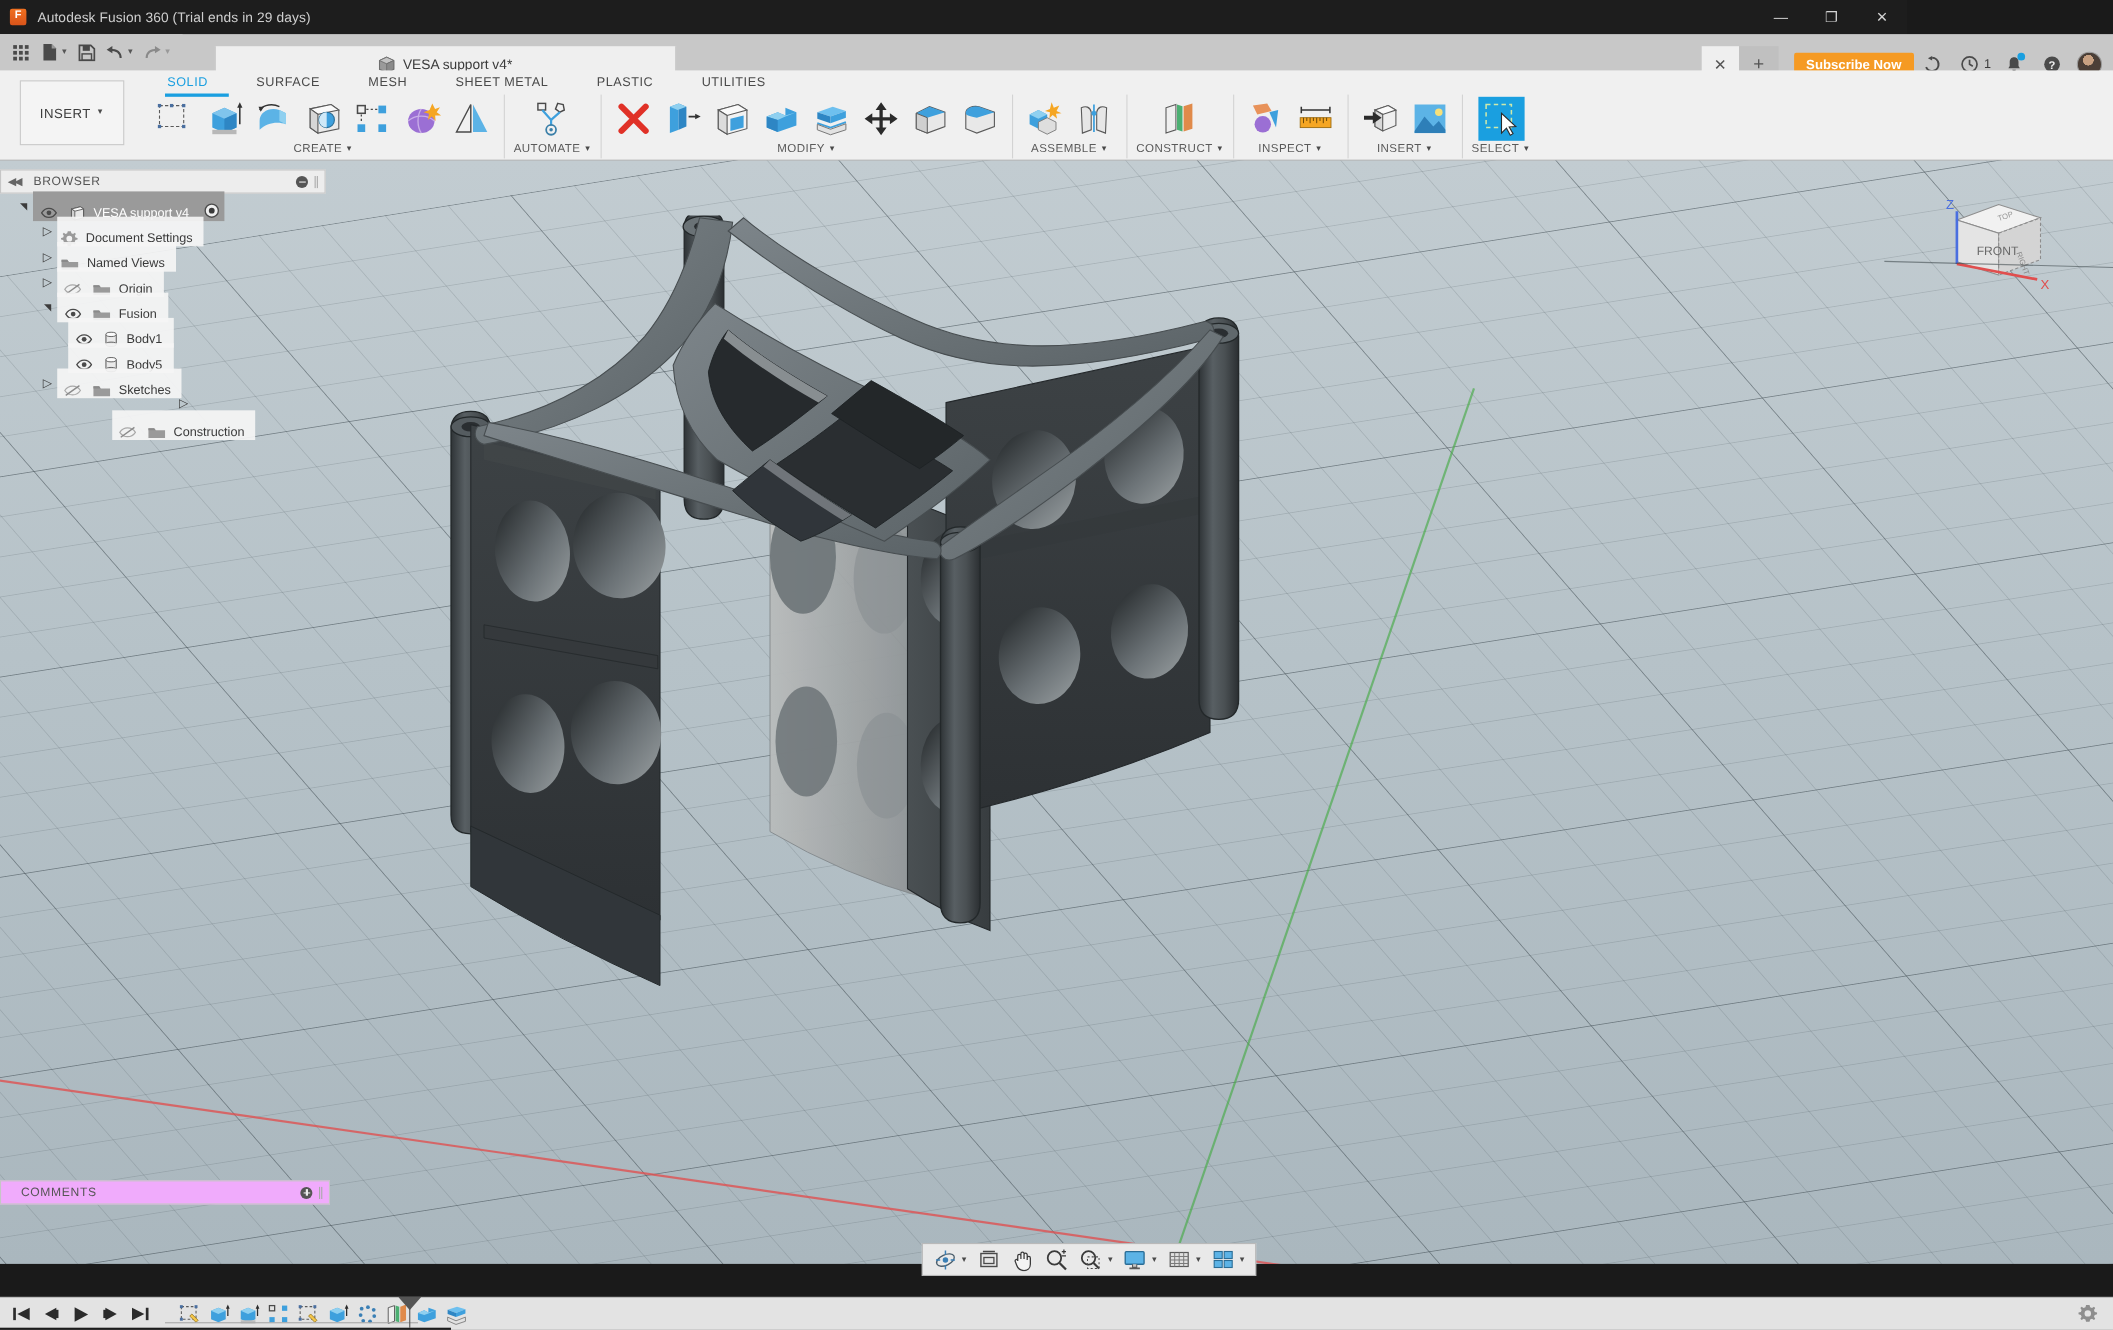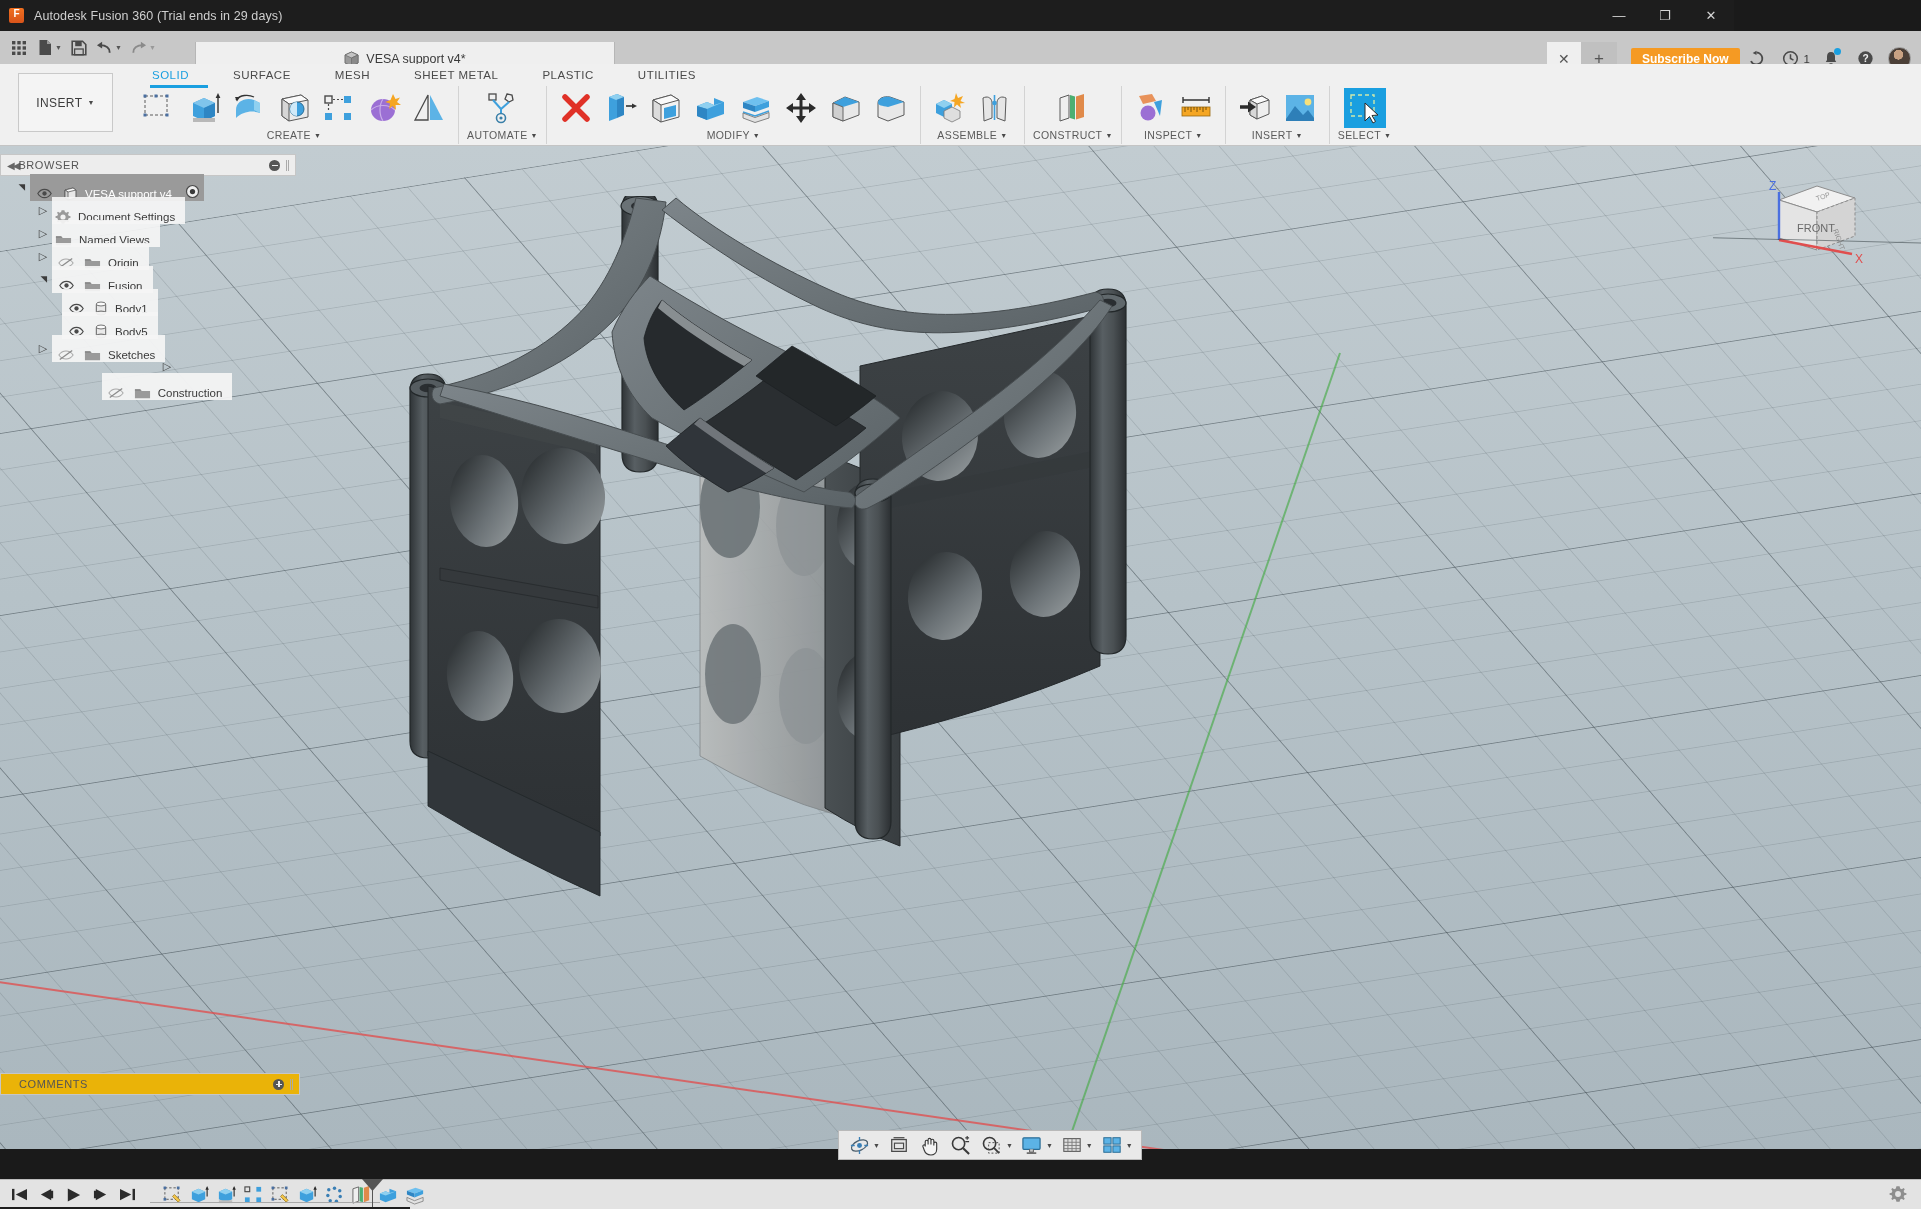--- a/index.html
+++ b/index.html
@@ -101,21 +101,21 @@
     transform: translate(1340px,206px) rotate(109deg); transform-origin:left center;}
 
   
   #model { position:absolute; left:400px; top:50px; width:800px; height:780px; }
 
   
   #browser { position:absolute; left:0px; top:154px; width:300px; }
   #browser-hdr { width:296px; height:22px; background:#ededed;
     border:1px solid #c6c6c6; display:flex; align-items:center; padding:0 6px; }
   #browser-hdr-label { font-size:11px; color:#555; letter-spacing:.6px;
-    }
+    margin-left:12px; }
   .collapse-arrows { font-size:10px; color:#666; letter-spacing:-2px; }
   .hdr-right { margin-left:auto; display:flex; align-items:center; gap:6px; }
   .dot-btn { width:11px; height:11px; border-radius:50%; background:#555;
     position:relative; }
   .dot-btn:after{content:"";position:absolute;left:2.5px;top:5px;width:6px;
     height:1.5px;background:#ededed;}
   .grip { width:3px; height:11px; border-left:1px solid #aaa;
     border-right:1px solid #aaa; }
 
   .tree-row { display:flex; align-items:center; height:23px; padding-left:20px; }
@@ -126,21 +126,21 @@
   .eye { width:22px; height:18px; display:flex; align-items:center;
     justify-content:center; }
   .nodebox { display:inline-flex; align-items:center; gap:7px;
     background:rgba(245,245,245,.92); padding:14px 10px 2px 3px; height:27px; }
   .nodebox.selected { background:#9a9a9a; }
   .nodebox.selected .node-label { color:#fff; }
   .node-label { font-size:11.5px; color:#3a3a3a; white-space:nowrap; }
 
   
   #comments { position:absolute; left:0px; top:1073px; width:300px; height:22px;
-    background:#eab308; border:1px solid #c6c6c6; display:flex;
+    background:#f0abfc; border:1px solid #c6c6c6; display:flex;
     align-items:center; padding:0 6px; }
   #comments-label { font-size:11px; color:#555; letter-spacing:.6px;
     margin-left:12px;}
   .plus-btn { width:11px; height:11px; border-radius:50%; background:#555;
     position:relative; }
   .plus-btn:after{content:"";position:absolute;left:2.5px;top:5px;width:6px;
     height:1.5px;background:#ededed;}
   .plus-btn:before{content:"";position:absolute;left:5px;top:2.5px;width:1.5px;
     height:6px;background:#ededed;}
 

